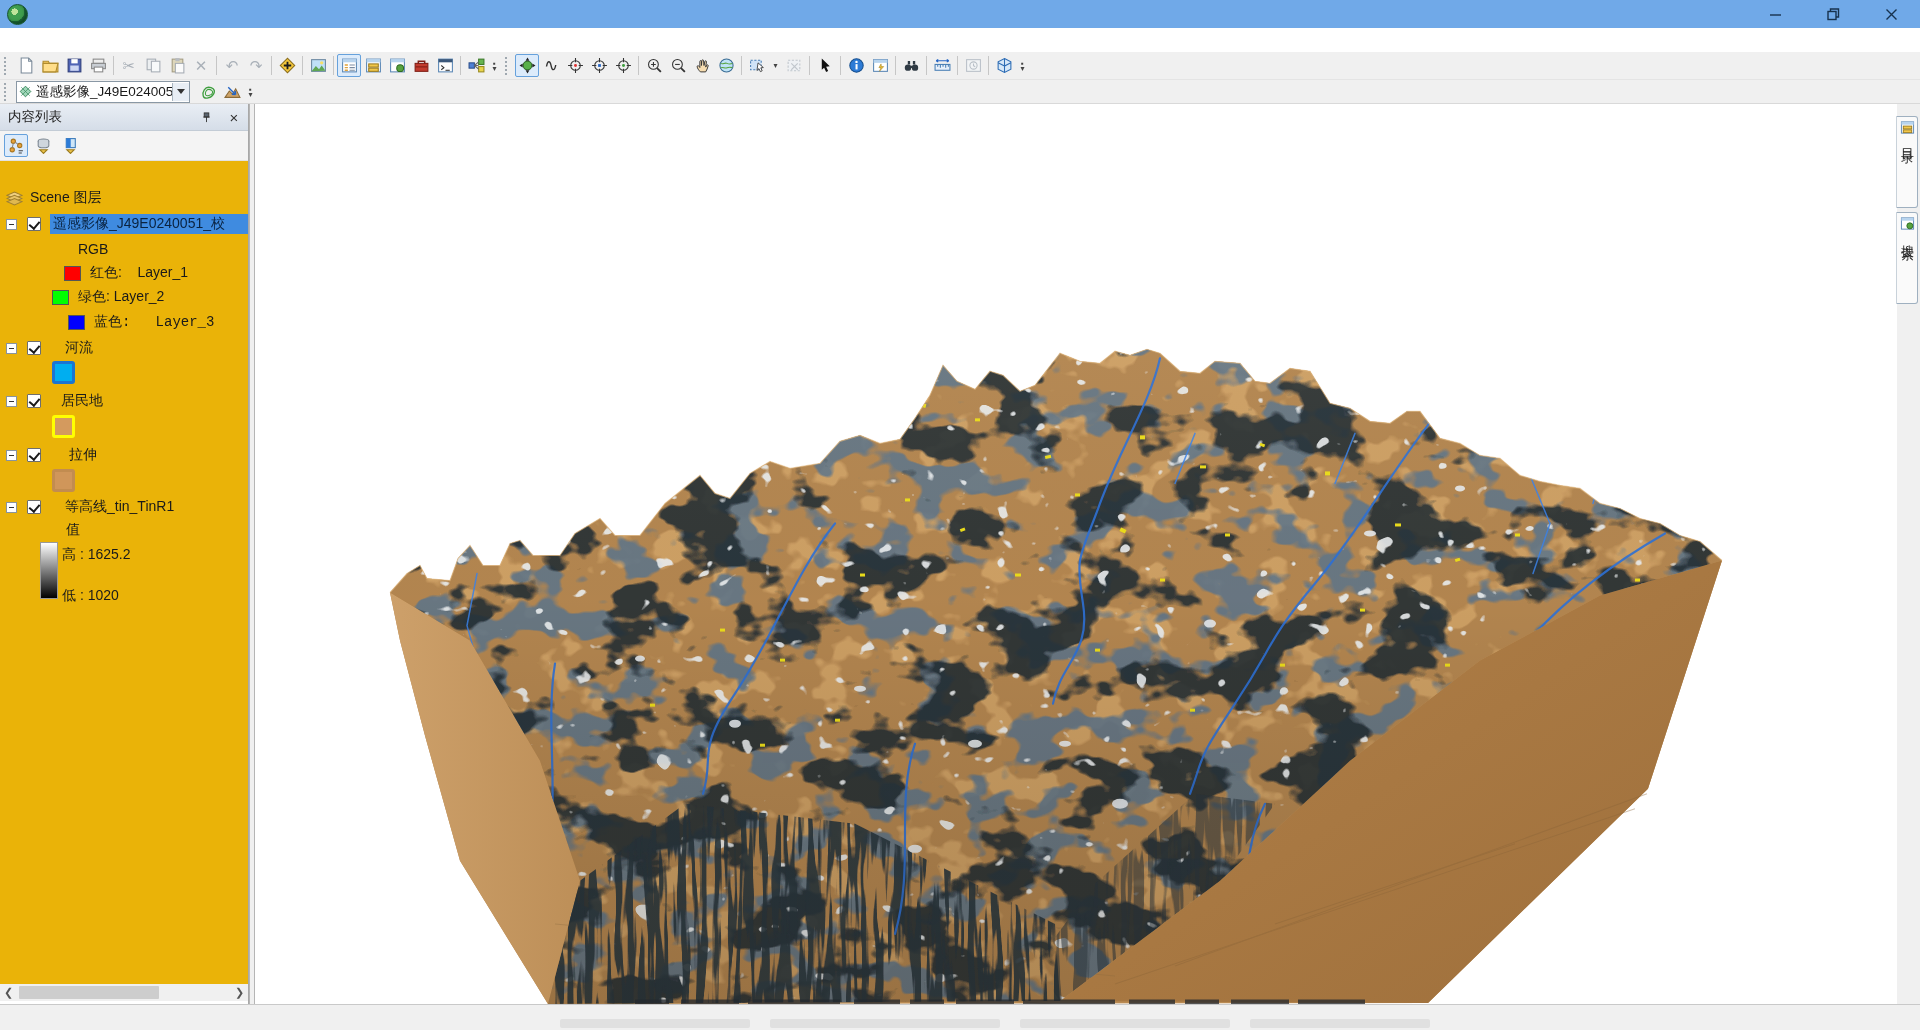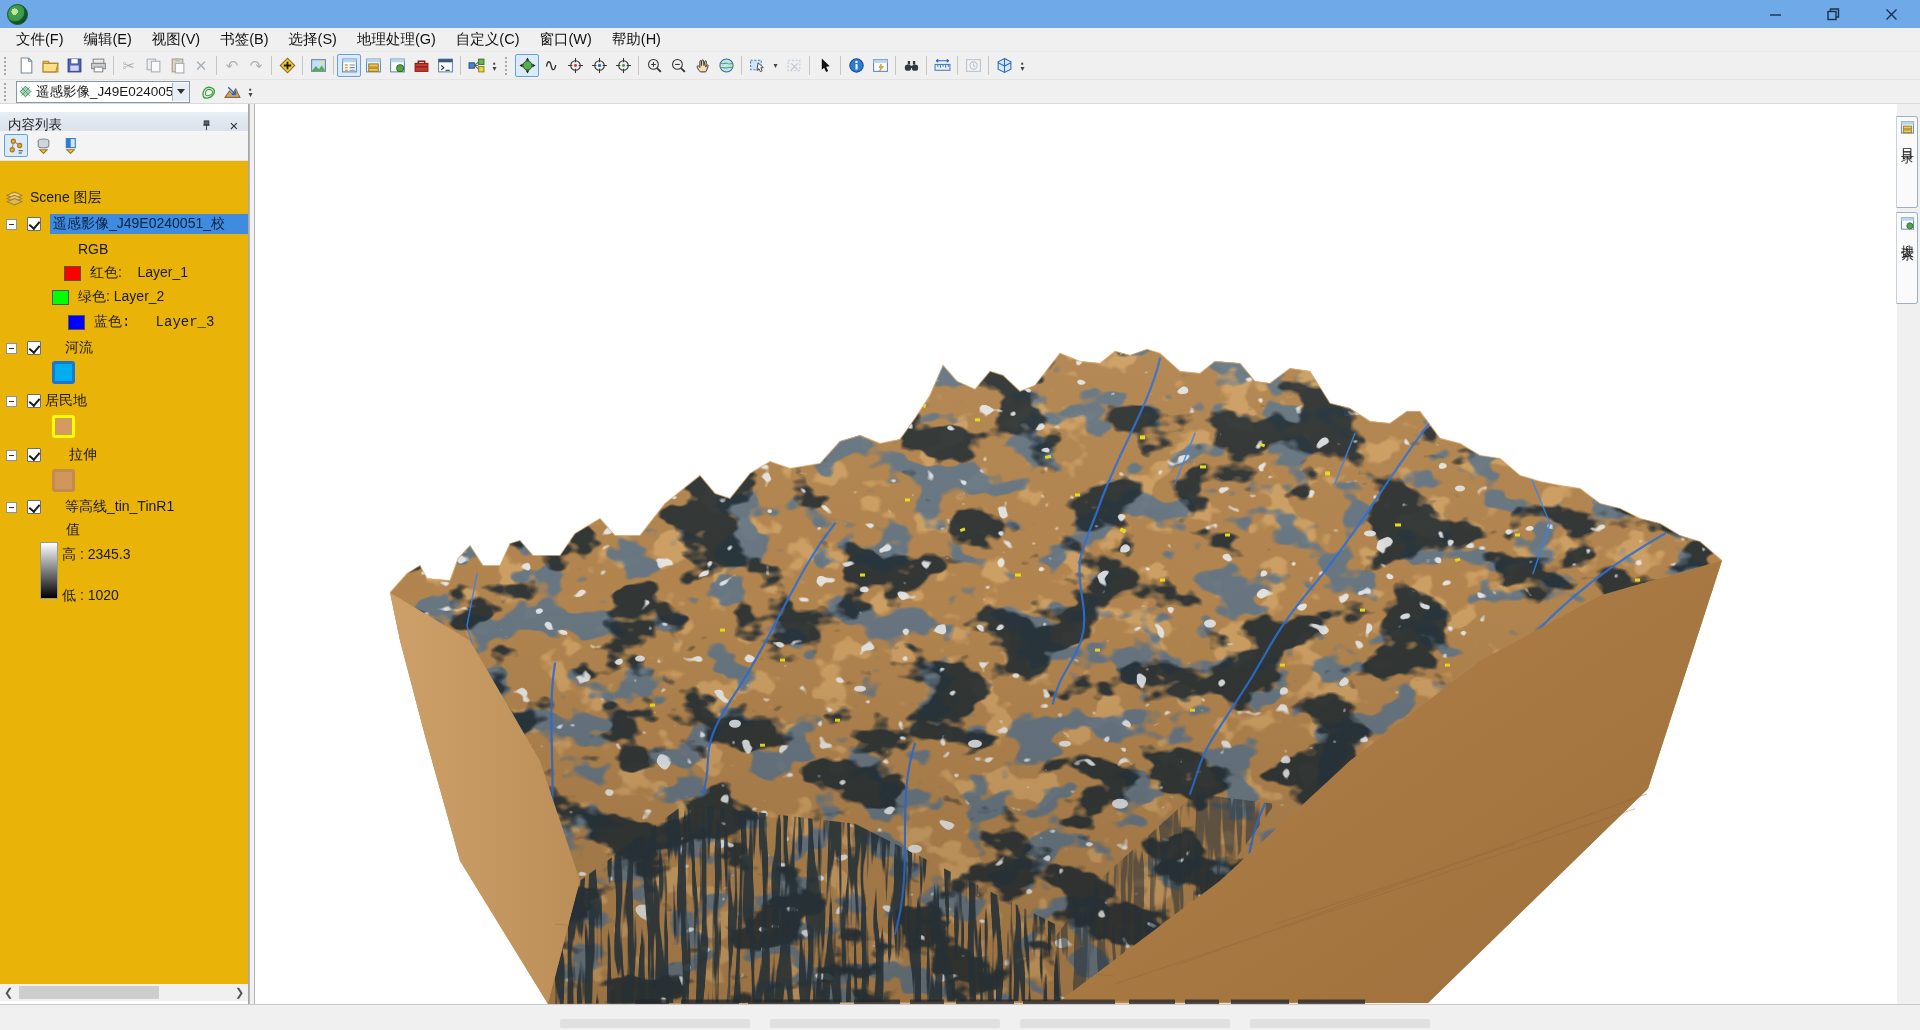--- a/index.html
+++ b/index.html
@@ -27,21 +27,21 @@
   .dis{color:#a9b0b8;}
   .ovf{width:13px;height:23px;display:flex;flex-direction:column;align-items:center;justify-content:center;font-size:8px;color:#444;}
   .ovf i{font-style:normal;line-height:5px;}
   
   .combo{display:flex;align-items:center;width:172px;height:20px;background:#fff;border:1px solid #8a98a5;margin-left:2px;}
   .combo .ctext{flex:1;font-size:13.5px;white-space:nowrap;overflow:hidden;padding-left:2px;}
   .combo .carr{width:16px;height:18px;background:#e8eef5;border-left:1px solid #aab6c0;display:flex;align-items:center;justify-content:center;}
   .tri-d{width:0;height:0;border-left:4px solid transparent;border-right:4px solid transparent;border-top:5px solid #333;}
   
   .toc{left:0;top:104px;width:249px;height:900px;background:#fff;border-right:1px solid #a8a8a8;box-sizing:border-box;}
-  .tochdr{left:0;top:8px;width:248px;height:27px;background:linear-gradient(#e9eef5,#d5dde8);display:flex;align-items:center;border-bottom:1px solid #c3ccd6;box-sizing:border-box;gap:8px;}
+  .tochdr{left:0;top:0;width:248px;height:27px;background:linear-gradient(#e9eef5,#d5dde8);display:flex;align-items:center;border-bottom:1px solid #c3ccd6;box-sizing:border-box;gap:8px;}
   .tochdr .t{font-size:13.5px;padding-left:8px;color:#222;flex:1;}
   .hbtn{width:20px;height:20px;display:flex;align-items:center;justify-content:center;font-size:13px;color:#333;}
   .toctools{left:0;top:27px;width:248px;height:30px;background:#f4f4f4;display:flex;align-items:center;border-bottom:1px solid #e2e2e2;box-sizing:border-box;padding-left:4px;}
   .toctools .tbtn{margin-right:3px;}
   .tree{left:0;top:57px;width:248px;height:823px;background:#eab308;overflow:hidden;}
   .trow{position:absolute;display:flex;align-items:center;font-size:14px;white-space:pre;}
   .expander{width:11px;height:11px;border:1px solid #89949e;background:#fff;position:relative;box-sizing:border-box;}
   .expander::after{content:"";position:absolute;left:2px;top:4px;width:5px;height:1px;background:#333;}
   .cb{width:14px;height:14px;border:1px solid #6e6e6e;background:#fff;position:relative;box-sizing:border-box;border-radius:1px;}
   .cb::after{content:"";position:absolute;left:3px;top:1px;width:5px;height:8px;border:solid #1a1a1a;border-width:0 2px 2px 0;transform:rotate(40deg);}
@@ -86,31 +86,20 @@
           </svg>
         </div>
       <div class="winbtn">
           <svg viewBox="0 0 13 13">
             <path d="M1.5 1.5l10 10M11.5 1.5l-10 10"></path>
           </svg>
         </div>
     </div>
   </div>
 
-  <div class="abs menubar">
-    <span class="mi">文件(F)</span>
-    <span class="mi">编辑(E)</span>
-    <span class="mi">视图(V)</span>
-    <span class="mi">书签(B)</span>
-    <span class="mi">选择(S)</span>
-    <span class="mi">地理处理(G)</span>
-    <span class="mi">自定义(C)</span>
-    <span class="mi">窗口(W)</span>
-    <span class="mi">帮助(H)</span>
-  </div>
 
   <div class="abs toolbar tb1">
     <div class="grip"></div>
     <span class="tbtn">
         <svg viewBox="0 0 16 16">
           <path d="M3 1h7l3 3v11H3z" fill="#fff" stroke="#7a8a99"></path>
           <path d="M10 1v3h3" fill="none" stroke="#7a8a99"></path>
         </svg>
       </span>
     <span class="tbtn">
@@ -463,21 +452,21 @@
         <span class="cb" style="margin-left:10px;"></span>
         <span style="margin-left:24px;">河流</span>
       </div>
       <div class="trow" style="left:52px;top:200px;">
         <span class="chip22" style="background-color: rgb(0, 174, 240); border-color: rgb(27, 117, 210);"></span>
       </div>
 
       <div class="trow" style="left:6px;top:231px;">
         <span class="expander"></span>
         <span class="cb" style="margin-left:10px;"></span>
-        <span style="margin-left:4px;">居民地</span>
+        <span style="margin-left:20px;">居民地</span>
       </div>
       <div class="trow" style="left:52px;top:254px;">
         <span class="chip22" style="background-color: rgb(212, 154, 94); border-color: rgb(255, 255, 0);"></span>
       </div>
 
       <div class="trow" style="left:6px;top:285px;">
         <span class="expander"></span>
         <span class="cb" style="margin-left:10px;"></span>
         <span style="margin-left:28px;">拉伸</span>
       </div>
@@ -485,21 +474,21 @@
         <span class="chip22" style="background-color: rgb(208, 150, 90); border-color: rgb(194, 140, 80);"></span>
       </div>
 
       <div class="trow" style="left:6px;top:337px;">
         <span class="expander"></span>
         <span class="cb" style="margin-left:10px;"></span>
         <span style="margin-left:24px;">等高线_tin_TinR1</span>
       </div>
       <div class="trow" style="left:66px;top:360px;">值</div>
       <div class="abs ramp" style="left:40px;top:381px;"></div>
-      <div class="trow" style="left:62px;top:385px;">高 : 2345.3</div>
+      <div class="trow" style="left:62px;top:385px;">高 : 1625.2</div>
       <div class="trow" style="left:62px;top:426px;">低 : 1020</div>
     </div>
     <div class="abs hscroll">
       <span class="sarr">❮</span>
       <span class="sthumb" style="width:140px;margin-left:2px;"></span>
       <span class="sarr" style="margin-left:auto;">❯</span>
     </div>
   </div>
 
   <div class="abs splitter"></div>

